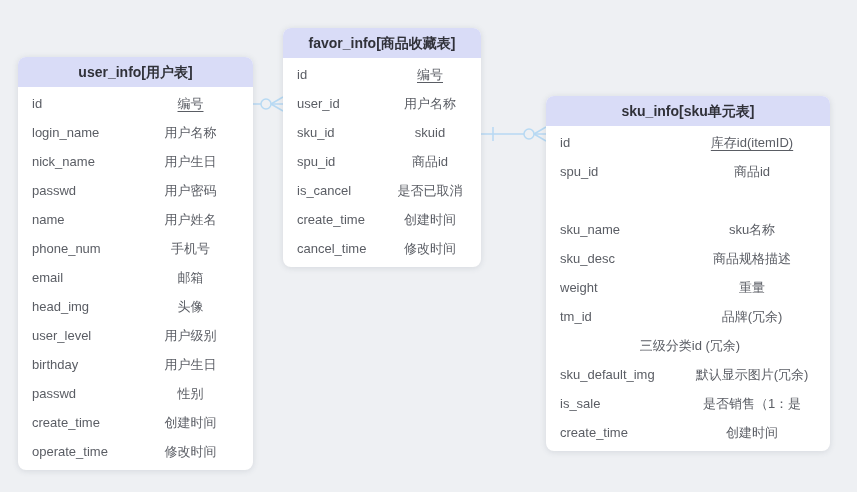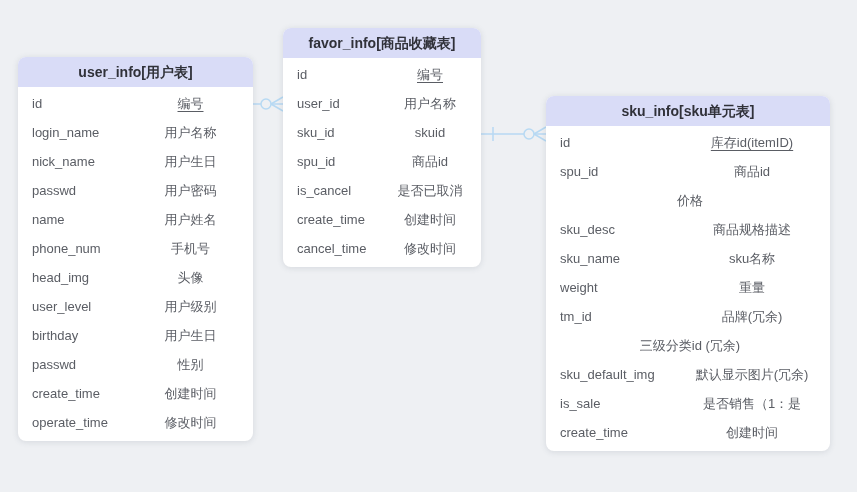--- a/index.html
+++ b/index.html
@@ -106,20 +106,24 @@
         </div>
         <div class="trow">
           <span class="fname">name</span>
           <span class="fcomment">用户姓名</span>
         </div>
         <div class="trow">
           <span class="fname">phone_num</span>
           <span class="fcomment">手机号</span>
         </div>
         <div class="trow">
+          <span class="fname">email</span>
+          <span class="fcomment">邮箱</span>
+        </div>
+        <div class="trow">
           <span class="fname">head_img</span>
           <span class="fcomment">头像</span>
         </div>
         <div class="trow">
           <span class="fname">user_level</span>
           <span class="fcomment">用户级别</span>
         </div>
         <div class="trow">
           <span class="fname">birthday</span>
           <span class="fcomment">用户生日</span>
@@ -178,29 +182,28 @@
     <div class="table-rows">
         <div class="trow pk">
           <span class="fname">id</span>
           <span class="fcomment">库存id(itemID)</span>
         </div>
         <div class="trow">
           <span class="fname">spu_id</span>
           <span class="fcomment">商品id</span>
         </div>
         <div class="trow">
-          <span class="fcomment">价格</span>
+        </div>
+        <div class="trow">
+          <span class="fname">sku_name</span>
+          <span class="fcomment">sku名称</span>
         </div>
         <div class="trow">
           <span class="fname">sku_desc</span>
           <span class="fcomment">商品规格描述</span>
-        </div>
-        <div class="trow">
-          <span class="fname">sku_name</span>
-          <span class="fcomment">sku名称</span>
         </div>
         <div class="trow">
           <span class="fname">weight</span>
           <span class="fcomment">重量</span>
         </div>
         <div class="trow">
           <span class="fname">tm_id</span>
           <span class="fcomment">品牌(冗余)</span>
         </div>
         <div class="trow">

